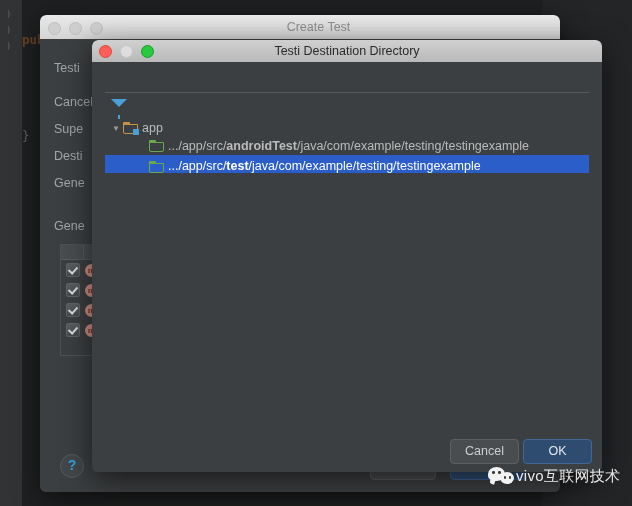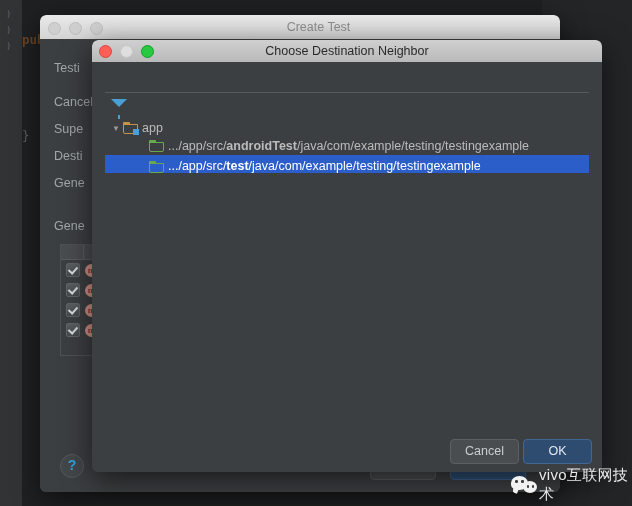--- a/index.html
+++ b/index.html
@@ -394,21 +394,21 @@
     border: 1px solid #416894;
     color: #e2e9f0;
     font-size: 12.5px;
     line-height: 22px;
     text-align: center;
   }
 
   
   #watermark {
     position: absolute;
-    left: 495px; top: 466px;
+    left: 472px; top: 466px;
     display: flex;
     align-items: center;
     gap: 2px;
     color: #e8e8e8;
     font-size: 15px;
     padding-left: 16px;
   }
   #wechat-icon {
     position: relative;
     width: 26px; height: 20px;
@@ -512,21 +512,21 @@
   </div>
 </div>
 
 <div id="dest-dialog">
   <div id="dest-titlebar">
     <div class="mac-dots">
       <span class="dot dot-red"></span>
       <span class="dot dot-amber"></span>
       <span class="dot dot-green"></span>
     </div>
-    <div id="dest-title">Choose Destination Neighbor</div>
+    <div id="dest-title">Testi Destination Directory</div>
   </div>
 
   <div id="dest-body">
 
     <div id="tab-underline"></div>
 
     <div id="tree-panel">
 
       <div id="filter-row">
         <span id="filter-icon"></span>

